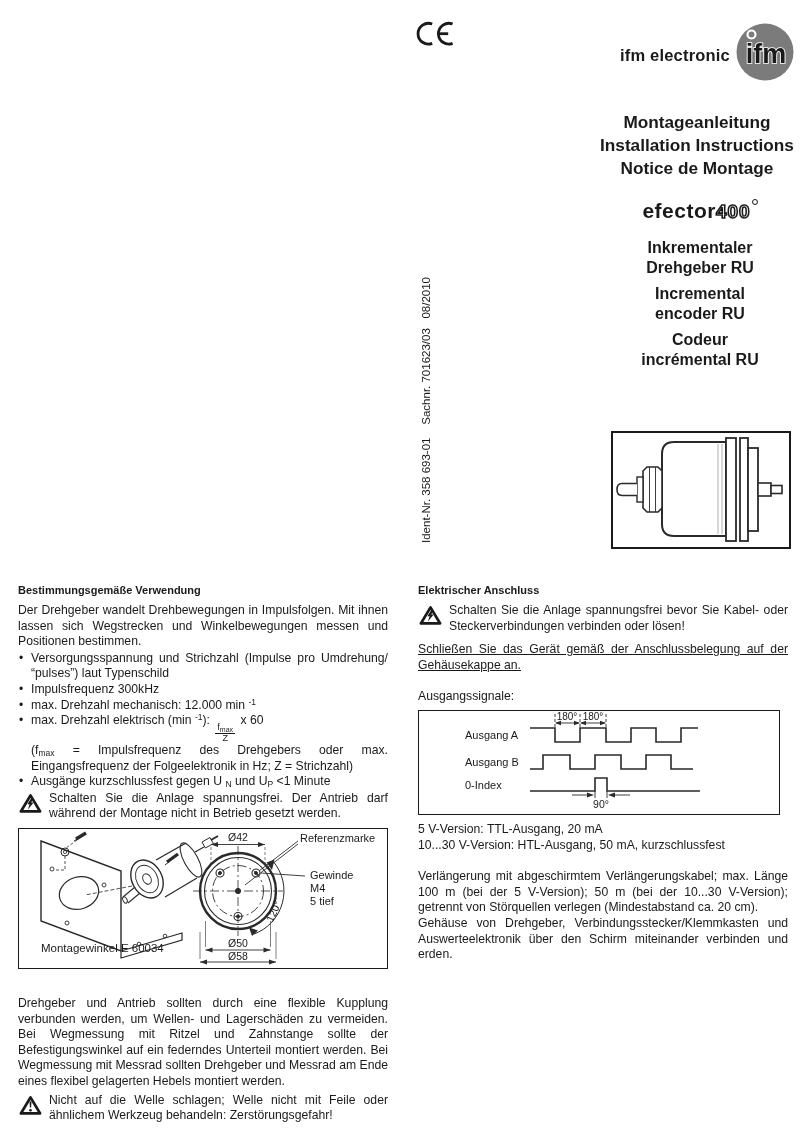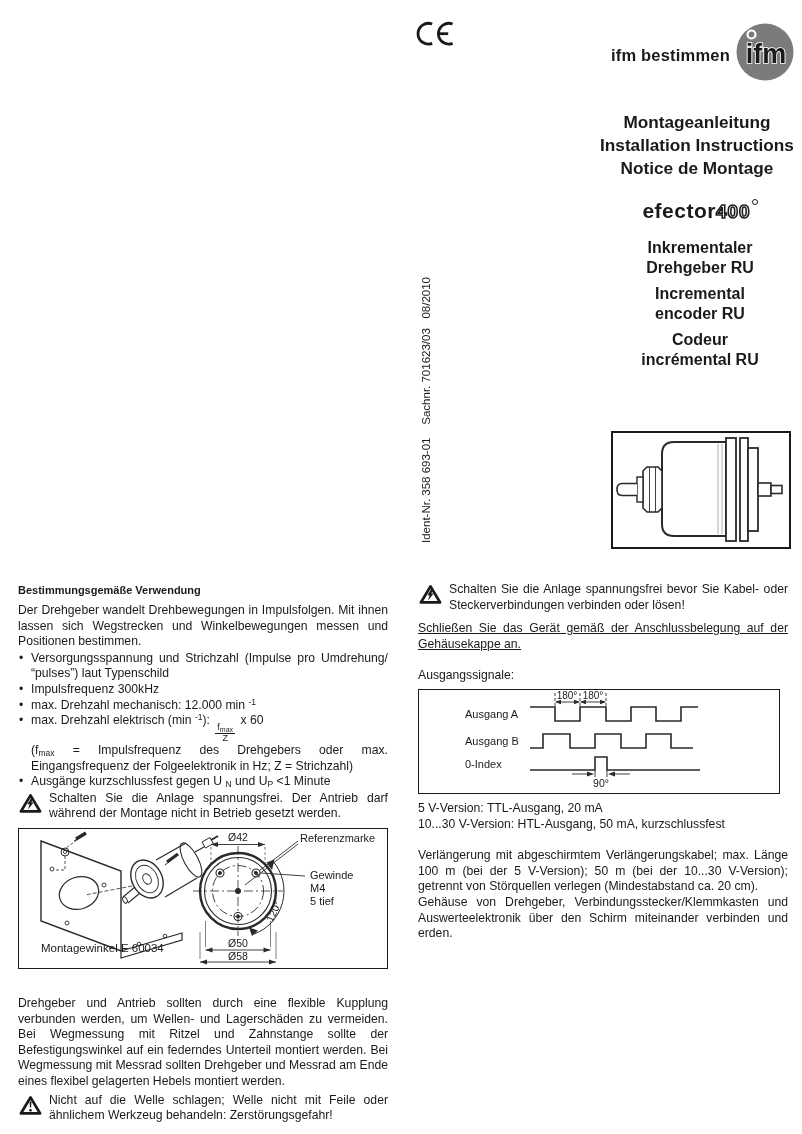--- a/index.html
+++ b/index.html
@@ -45,21 +45,21 @@
 <div class="page">
 
   <div class="abs" style="left:416px;top:20px;">
     <svg width="40" height="28" viewBox="0 0 40 28" aria-label="CE">
       <path d="M16.2 4 A10.4 10.4 0 1 0 16.2 23.4" fill="none" stroke="#1a1a1a" stroke-width="2.8"></path>
       <path d="M36.6 4 A10.4 10.4 0 1 0 36.6 23.4" fill="none" stroke="#1a1a1a" stroke-width="2.8"></path>
       <path d="M21.2 13.7 H32.2" fill="none" stroke="#1a1a1a" stroke-width="2.8"></path>
     </svg>
   </div>
 
-  <div class="abs brand-name" style="left:530px;top:46px;width:200px;text-align:right;">ifm bestimmen</div>
+  <div class="abs brand-name" style="left:530px;top:46px;width:200px;text-align:right;">ifm electronic</div>
   <div class="abs" style="left:736px;top:23px;">
     <svg width="58" height="58" viewBox="0 0 58 58">
       <circle cx="29" cy="29" r="28.5" fill="#7b7b7b"></circle>
       <circle cx="15.5" cy="11.5" r="4" fill="#7b7b7b" stroke="#fff" stroke-width="2.2"></circle>
       <text x="30" y="40" text-anchor="middle" font-size="27" font-weight="bold" fill="#7b7b7b" stroke="#fff" stroke-width="1.7" paint-order="stroke">ifm</text>
     </svg>
   </div>
 
   <div class="abs doc-titles" style="left:547px;top:111px;width:300px;">
     <div>Montageanleitung</div>
@@ -248,20 +248,21 @@
         <path d="M10.1 6.2 h1.8 l-0.35 5.6 h-1.1 Z" fill="#1a1a1a"></path>
         <circle cx="11" cy="14.6" r="1.25" fill="#1a1a1a"></circle>
       </svg>
       <p>Nicht auf die Welle schlagen; Welle nicht mit Feile oder ähnlichem Werkzeug behandeln: Zerstörungsgefahr!</p>
     </div>
 
   </div>
 
   <div class="col" style="left:418px;top:581px;">
 
+    <h2 class="sec">Elektrischer Anschluss</h2>
 
     <div class="warn">
       <svg width="23" height="21" viewBox="0 0 22 20">
         <path d="M11 2.2 L20.2 17.6 H1.8 Z" fill="none" stroke="#1a1a1a" stroke-width="2.6" stroke-linejoin="round"></path>
         <path d="M11.6 5 L8 10.6 h2.1 L8.6 15.8 L14 9 h-2.2 L13.6 5 Z" fill="#1a1a1a"></path>
       </svg>
       <p>Schalten Sie die Anlage spannungsfrei bevor Sie Kabel- oder Steckerverbindungen verbinden oder lösen!</p>
     </div>
 
     <p class="mt8">Schließen Sie das Gerät gemäß der Anschlussbelegung auf der Gehäusekappe an.</p>

